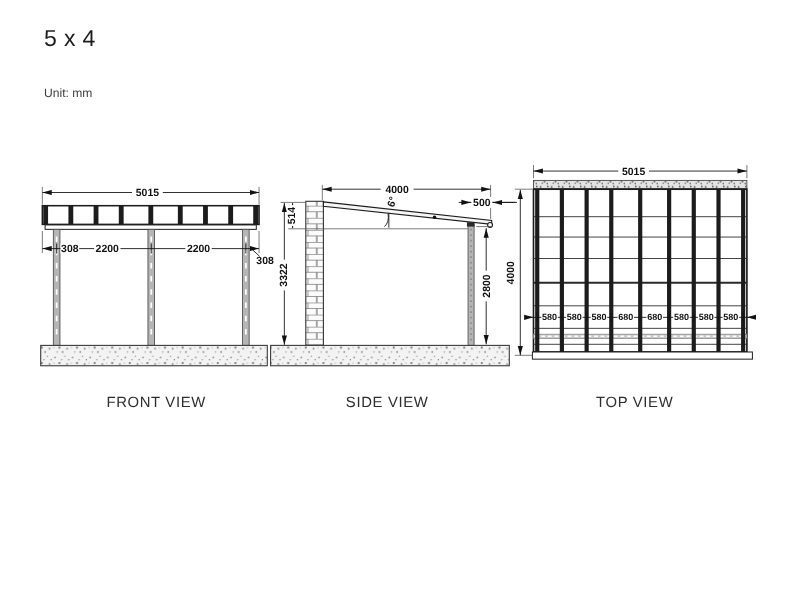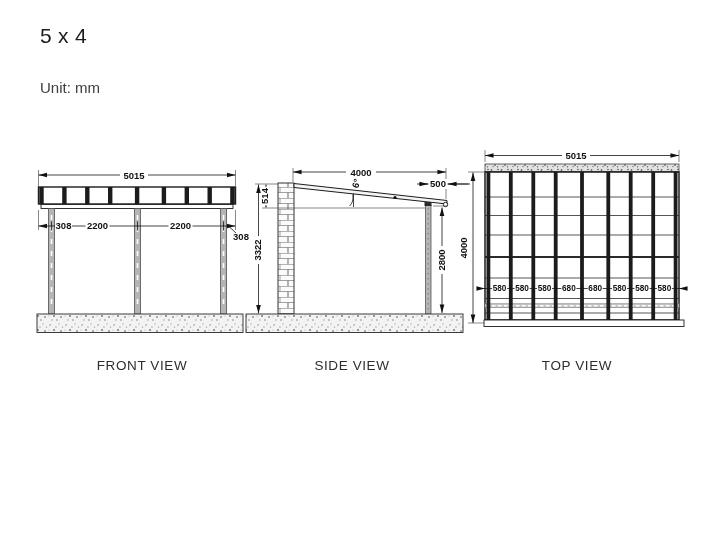--- a/index.html
+++ b/index.html
@@ -1,19 +1,19 @@
 <!DOCTYPE html>
 <html><head>
 <meta charset="utf-8">
 <style>
   html,body{margin:0;padding:0;background:#fff;}
   #stage{position:relative;width:720px;height:552px;background:#ffffff;overflow:hidden;
          font-family:"Liberation Sans",sans-serif;}
   #title{position:absolute;left:40px;top:24px;font-size:21px;font-weight:500;color:#1c1c1c;letter-spacing:.3px;}
-  #unit{position:absolute;left:40px;top:79px;font-size:15px;font-weight:400;color:#3d3d3d;}
+  #unit{position:absolute;left:40px;top:79px;font-size:11px;font-weight:400;color:#3d3d3d;}
   svg{position:absolute;left:0;top:0;}
   .dim{font:700 9.5px "Liberation Sans",sans-serif;fill:#111;}
   .dimsm{font:700 8.2px "Liberation Sans",sans-serif;fill:#111;}
   .viewlabel{font:500 13.5px "Liberation Sans",sans-serif;fill:#2e2e2e;letter-spacing:.6px;}
   .dln{stroke:#151515;stroke-width:.8;fill:none;}
   .ext{stroke:#555;stroke-width:.7;fill:none;}
   .struct{stroke:#1c1c1c;fill:#fff;}
 </style>
 </head>
 <body>

